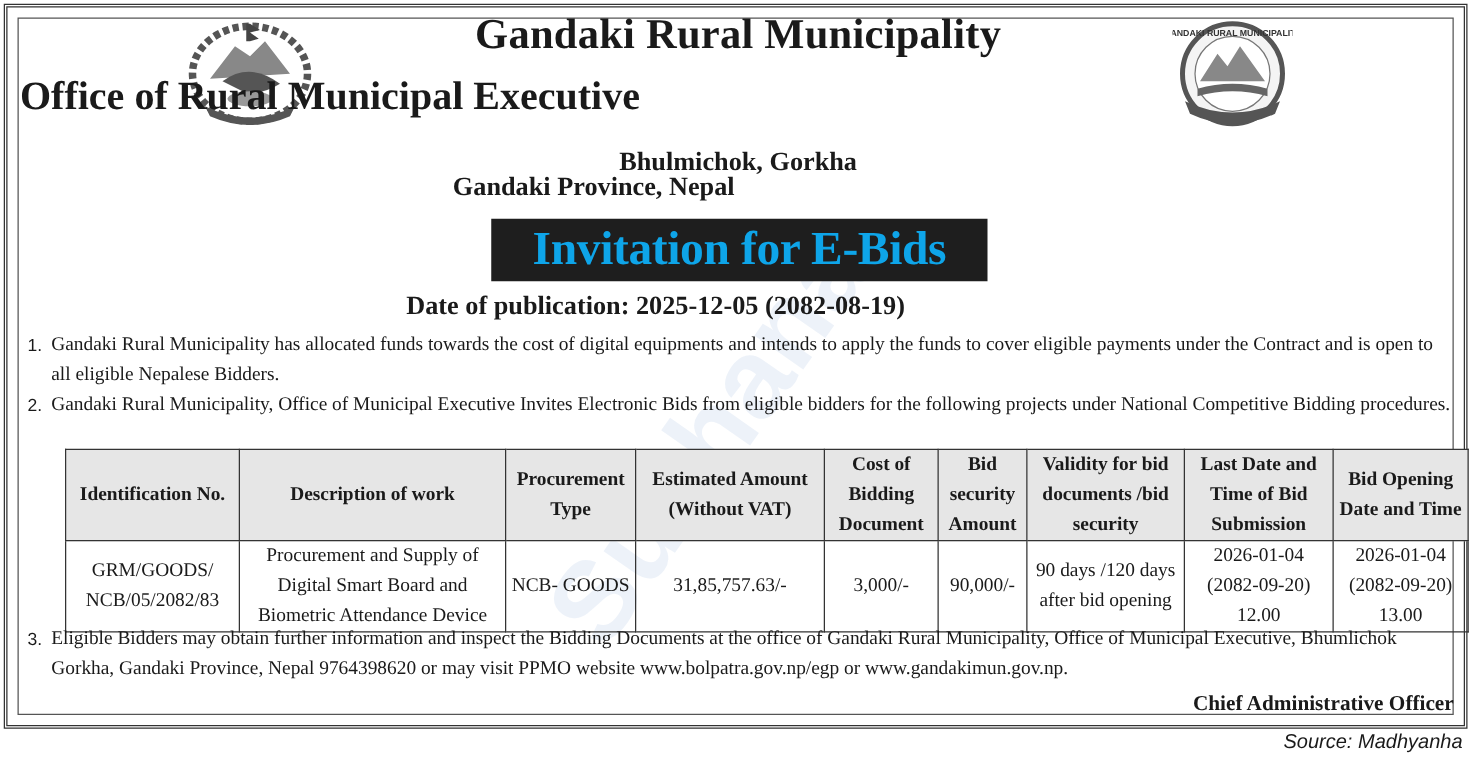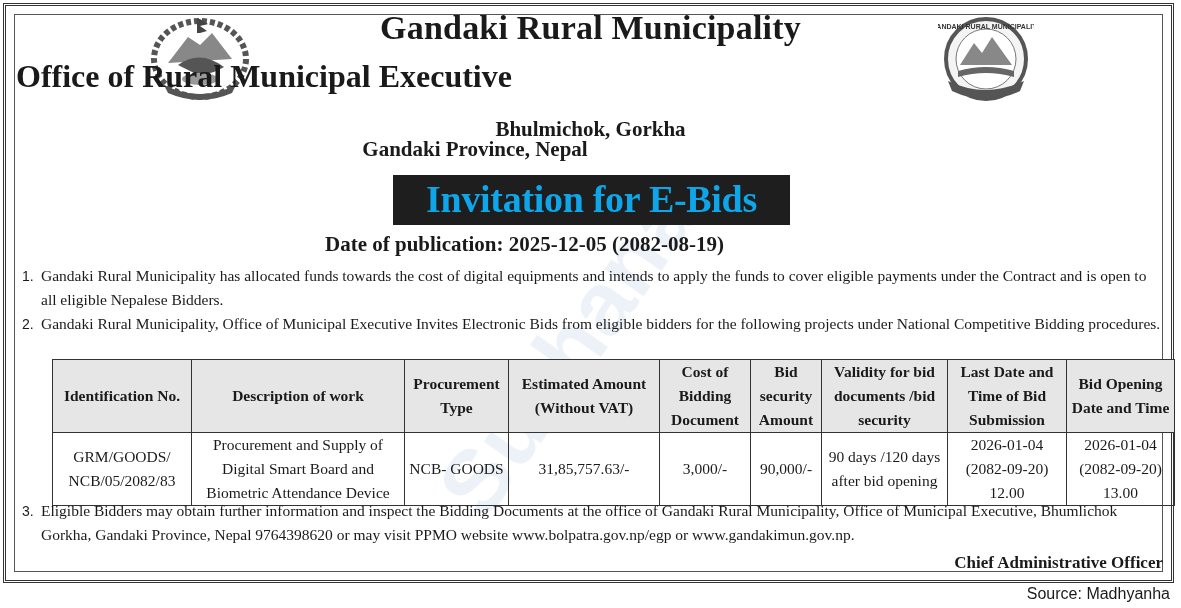--- a/index.html
+++ b/index.html
@@ -64,21 +64,21 @@
   table.bids th, table.bids td {
     border: 1px solid #333; text-align: center; vertical-align: middle; padding: 0 3px;
   }
   table.bids th { background: #e6e6e6; font-weight: bold; height: 70px; }
   table.bids td { height: 68px; }
   .link { }
   .signature {
     position: absolute; right: 18px; top: 553px; font-size: 17px; font-weight: bold;
   }
   .source {
-    position: absolute; right: 11px; top: 585px; font-size: 16px; 
+    position: absolute; right: 11px; top: 585px; font-size: 16px; font-style: italic;
     font-family: "Liberation Sans", sans-serif; color: #1a1a1a;
   }
   .watermark {
     position: absolute; left: 380px; top: 300px; transform: rotate(-55deg);
     font-family: "Liberation Sans", sans-serif; font-size: 90px; font-weight: bold;
     color: rgba(80,130,200,0.10); pointer-events: none; white-space: nowrap;
   }
 </style>
 </head>
 <body>

